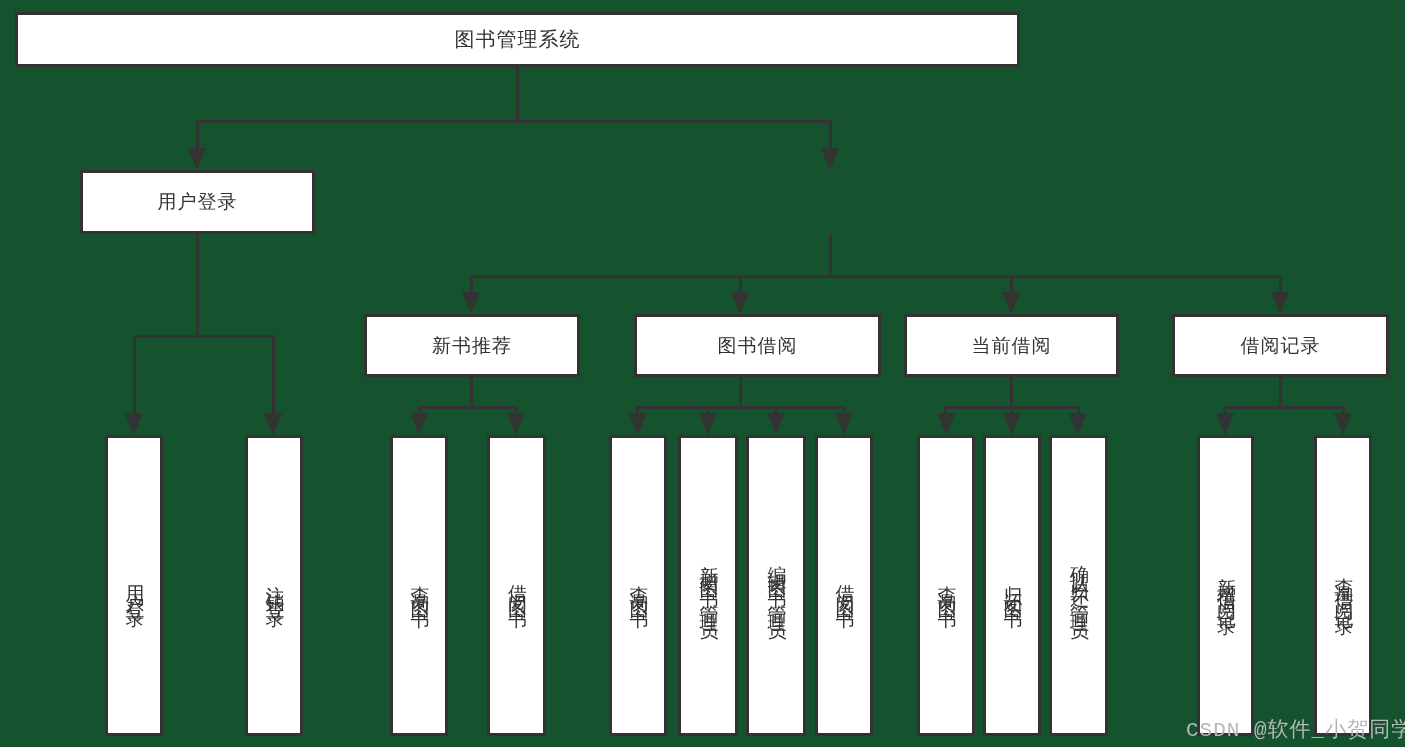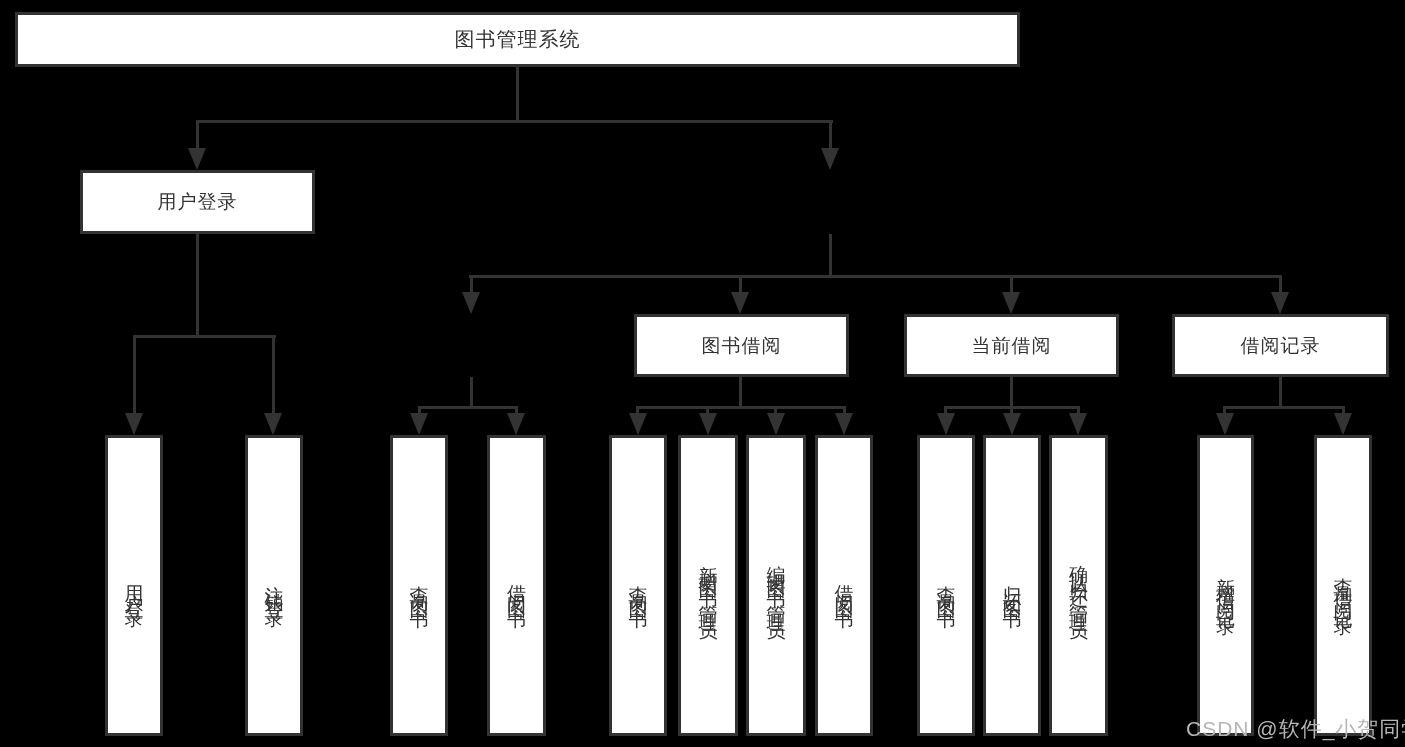--- a/index.html
+++ b/index.html
@@ -1,20 +1,20 @@
 <!DOCTYPE html>
 <html><head>
 <meta charset="utf-8">
 <style>
   html,body { margin:0; padding:0; background:#ffffff; }
   .canvas {
     position:relative;
     width:1405px; height:747px;
-    background:#000000;
-    font-family:Liberation Sans, sans-serif;
+    background:#14532d;
+    font-family:Liberation Mono, monospace;
     color:#333333;
     overflow:hidden;
   }
   
   .node {
     position:absolute;
     box-sizing:border-box;
     border:3px solid #333333;
     background:#ffffff;
   }
@@ -80,21 +80,24 @@
   <div class="ln" style="left:469px; top:275px; width:813px; height:3px;"></div>
   <div class="ln" style="left:470px; top:275px; width:3px; height:19px;"></div>
   <div class="ln" style="left:739px; top:275px; width:3px; height:19px;"></div>
   <div class="ln" style="left:1010px; top:275px; width:3px; height:19px;"></div>
   <div class="ln" style="left:1279px; top:275px; width:3px; height:19px;"></div>
   <div class="arr" style="left:462px; top:292px;"></div>
   <div class="arr" style="left:731px; top:292px;"></div>
   <div class="arr" style="left:1002px; top:292px;"></div>
   <div class="arr" style="left:1271px; top:292px;"></div>
 
-  <div class="node hnode" style="left:634px; top:314px; width:215px; height:63px;">
+  <div class="node hnode" style="left:364px; top:314px; width:216px; height:63px;">
+    <span>新书推荐</span>
+  </div>
+  <div class="node hnode" style="left:634px; top:314px; width:247px; height:63px;">
     <span>图书借阅</span>
   </div>
   <div class="node hnode" style="left:904px; top:314px; width:215px; height:63px;">
     <span>当前借阅</span>
   </div>
   <div class="node hnode" style="left:1172px; top:314px; width:217px; height:63px;">
     <span>借阅记录</span>
   </div>
 
   <div class="ln" style="left:470px; top:377px; width:3px; height:31px;"></div>

